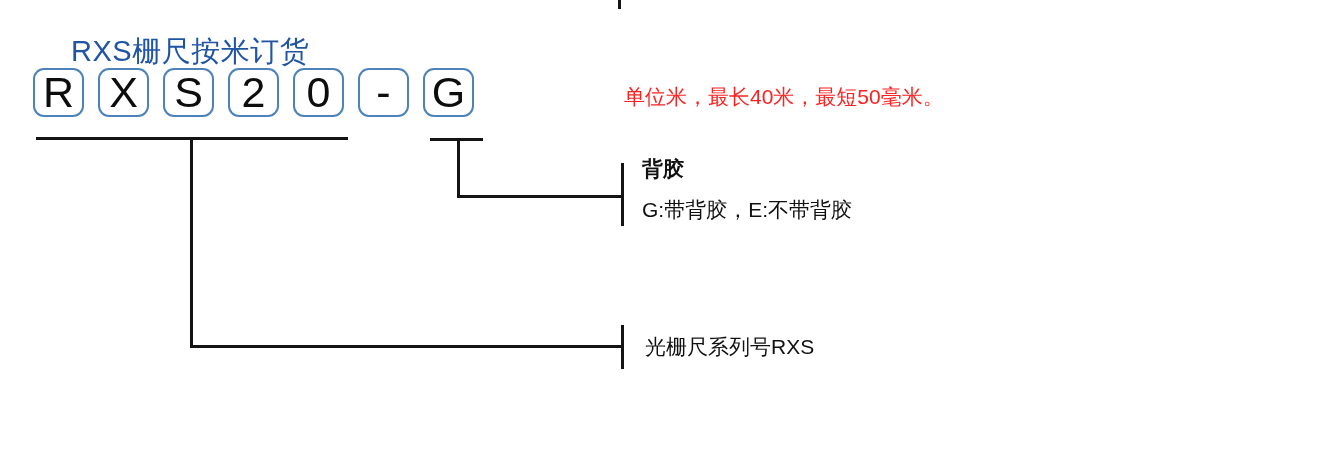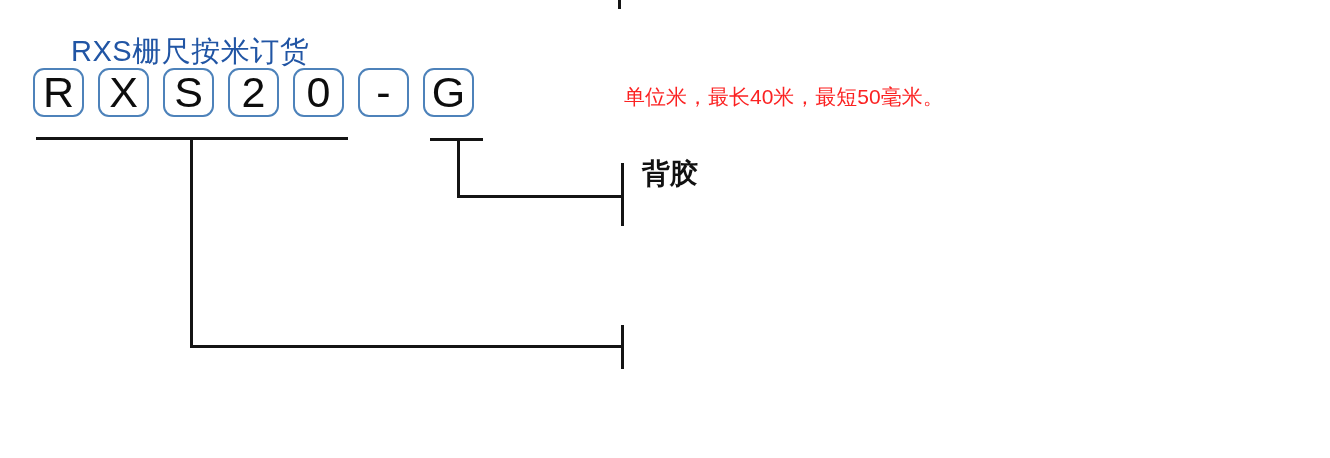--- a/index.html
+++ b/index.html
@@ -76,21 +76,21 @@
   #series-tick     { left: 621px; top: 325px; width: 3px;   height: 44px; }
   #g-underline     { left: 430px; top: 138px; width: 53px;  height: 3px;  }
   #g-vertical      { left: 457px; top: 138px; width: 3px;   height: 60px; }
   #g-horiz         { left: 457px; top: 195px; width: 167px; height: 3px;  }
   #g-tick          { left: 621px; top: 163px; width: 3px;   height: 63px; }
 
   
   #backing-heading {
     left: 642px;
     top: 155px;
-    font-size: 28px;
+    font-size: 21px;
     font-weight: 700;
     color: #111111;
     white-space: nowrap;
   }
   #backing-detail {
     left: 642px;
     top: 196px;
     font-size: 21px;
     font-weight: 400;
     color: #111111;
@@ -154,15 +154,17 @@
   <div class="line" id="branch-vertical"></div>
   <div class="line" id="branch-horiz"></div>
   <div class="line" id="series-tick"></div>
 
   <div class="line" id="g-underline"></div>
   <div class="line" id="g-vertical"></div>
   <div class="line" id="g-horiz"></div>
   <div class="line" id="g-tick"></div>
 
   <div class="abs" id="backing-heading">背胶</div>
+  <div class="abs" id="backing-detail">G:带背胶，E:不带背胶</div>
+  <div class="abs" id="series-label">光栅尺系列号RXS</div>
 
 
 </div>
 
 </body></html>

